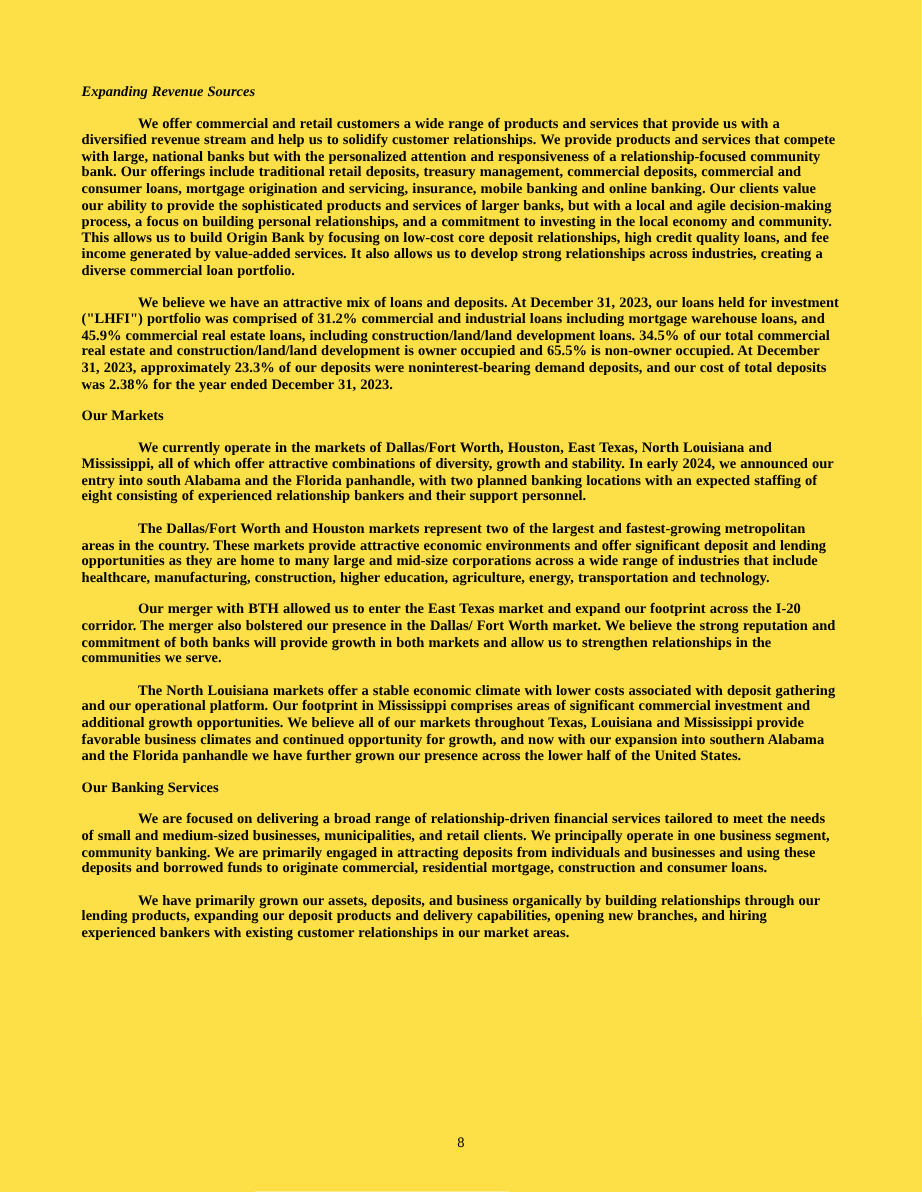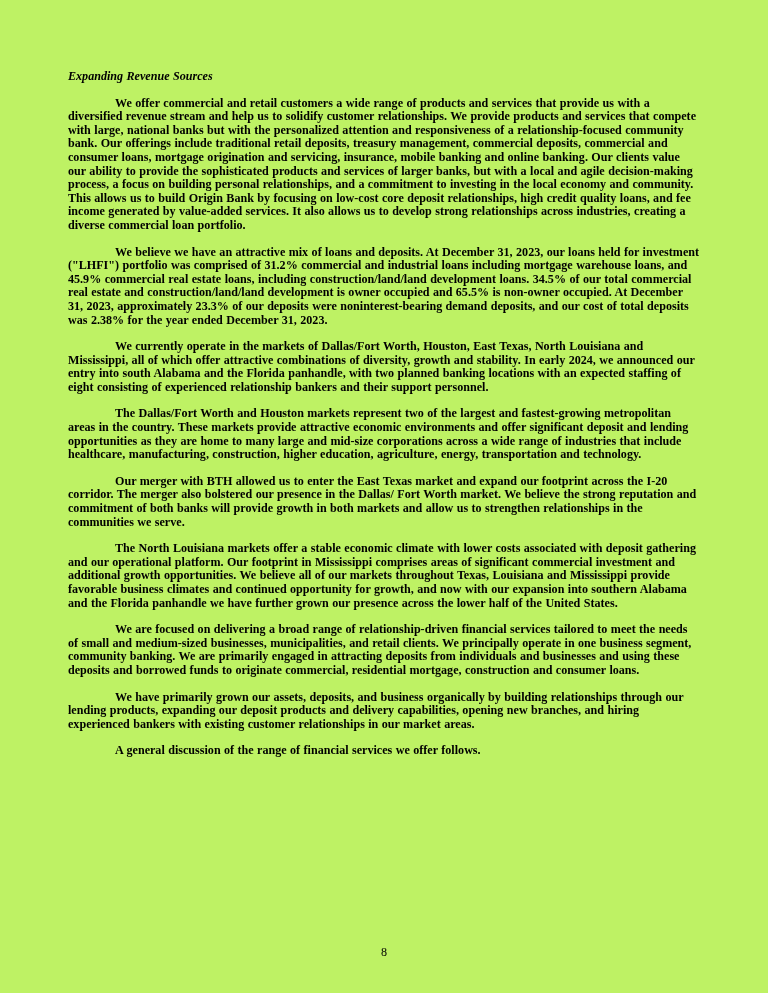--- a/index.html
+++ b/index.html
@@ -11,21 +11,21 @@
     width: 768px;
     height: 993px;
     color: #000000;
     font-family: "Liberation Serif", serif;
     overflow: hidden;
   }
   .page {
     position: relative;
     width: 768px;
     height: 993px;
-    background: #bef264;
+    background: #fde047;
   }
   .content {
     position: absolute;
     left: 68px;
     top: 70px;
     width: 633px;
     font-size: 12.1px;
     line-height: 13.6px;
     text-align: left;
     word-spacing: 0.4px;
@@ -59,31 +59,32 @@
 <body>
 
 <div class="page">
   <div class="content">
     <div class="heading italic">Expanding Revenue Sources</div>
 
     <p class="para">We offer commercial and retail customers a wide range of products and services that provide us with a diversified revenue stream and help us to solidify customer relationships. We provide products and services that compete with large, national banks but with the personalized attention and responsiveness of a relationship-focused community bank. Our offerings include traditional retail deposits, treasury management, commercial deposits, commercial and consumer loans, mortgage origination and servicing, insurance, mobile banking and online banking. Our clients value our ability to provide the sophisticated products and services of larger banks, but with a local and agile decision-making process, a focus on building personal relationships, and a commitment to investing in the local economy and community. This allows us to build Origin Bank by focusing on low-cost core deposit relationships, high credit quality loans, and fee income generated by value-added services. It also allows us to develop strong relationships across industries, creating a diverse commercial loan portfolio.</p>
 
     <p class="para">We believe we have an attractive mix of loans and deposits. At December 31, 2023, our loans held for investment ("LHFI") portfolio was comprised of 31.2% commercial and industrial loans including mortgage warehouse loans, and 45.9% commercial real estate loans, including construction/land/land development loans. 34.5% of our total commercial real estate and construction/land/land development is owner occupied and 65.5% is non-owner occupied. At December 31, 2023, approximately 23.3% of our deposits were noninterest-bearing demand deposits, and our cost of total deposits was 2.38% for the year ended December 31, 2023.</p>
 
+    <div class="heading">Our Markets</div>
 
     <p class="para">We currently operate in the markets of Dallas/Fort Worth, Houston, East Texas, North Louisiana and Mississippi, all of which offer attractive combinations of diversity, growth and stability. In early 2024, we announced our entry into south Alabama and the Florida panhandle, with two planned banking locations with an expected staffing of eight consisting of experienced relationship bankers and their support personnel.</p>
 
     <p class="para">The Dallas/Fort Worth and Houston markets represent two of the largest and fastest-growing metropolitan areas in the country. These markets provide attractive economic environments and offer significant deposit and lending opportunities as they are home to many large and mid-size corporations across a wide range of industries that include healthcare, manufacturing, construction, higher education, agriculture, energy, transportation and technology.</p>
 
     <p class="para">Our merger with BTH allowed us to enter the East Texas market and expand our footprint across the I-20 corridor. The merger also bolstered our presence in the Dallas/ Fort Worth market. We believe the strong reputation and commitment of both banks will provide growth in both markets and allow us to strengthen relationships in the communities we serve.</p>
 
     <p class="para">The North Louisiana markets offer a stable economic climate with lower costs associated with deposit gathering and our operational platform. Our footprint in Mississippi comprises areas of significant commercial investment and additional growth opportunities. We believe all of our markets throughout Texas, Louisiana and Mississippi provide favorable business climates and continued opportunity for growth, and now with our expansion into southern Alabama and the Florida panhandle we have further grown our presence across the lower half of the United States.</p>
 
+    <div class="heading">Our Banking Services</div>
 
     <p class="para">We are focused on delivering a broad range of relationship-driven financial services tailored to meet the needs of small and medium-sized businesses, municipalities, and retail clients. We principally operate in one business segment, community banking. We are primarily engaged in attracting deposits from individuals and businesses and using these deposits and borrowed funds to originate commercial, residential mortgage, construction and consumer loans.</p>
 
     <p class="para">We have primarily grown our assets, deposits, and business organically by building relationships through our lending products, expanding our deposit products and delivery capabilities, opening new branches, and hiring experienced bankers with existing customer relationships in our market areas.</p>
 
-    <p class="para">A general discussion of the range of financial services we offer follows.</p>
   </div>
 
   <div class="page-number">8</div>
 </div>
 
 </body></html>

